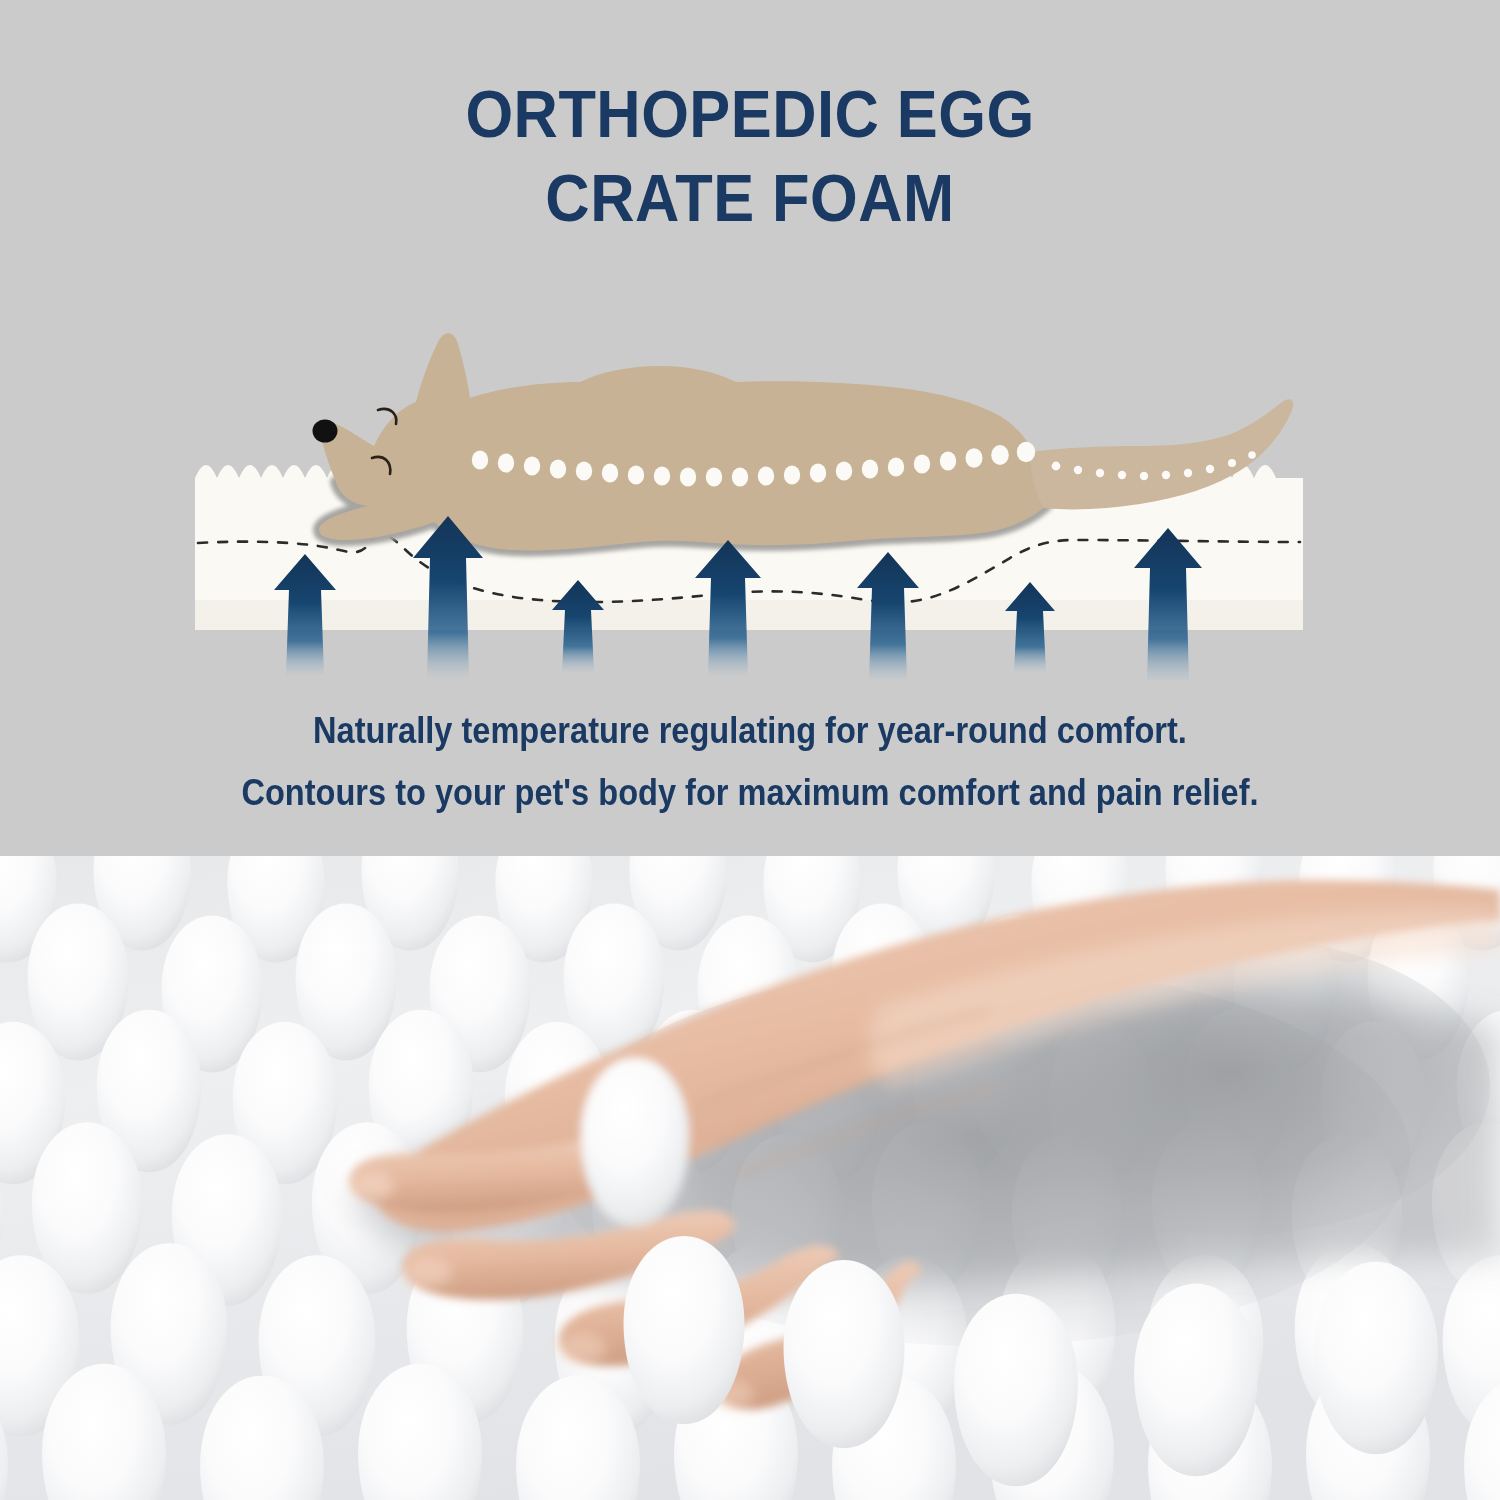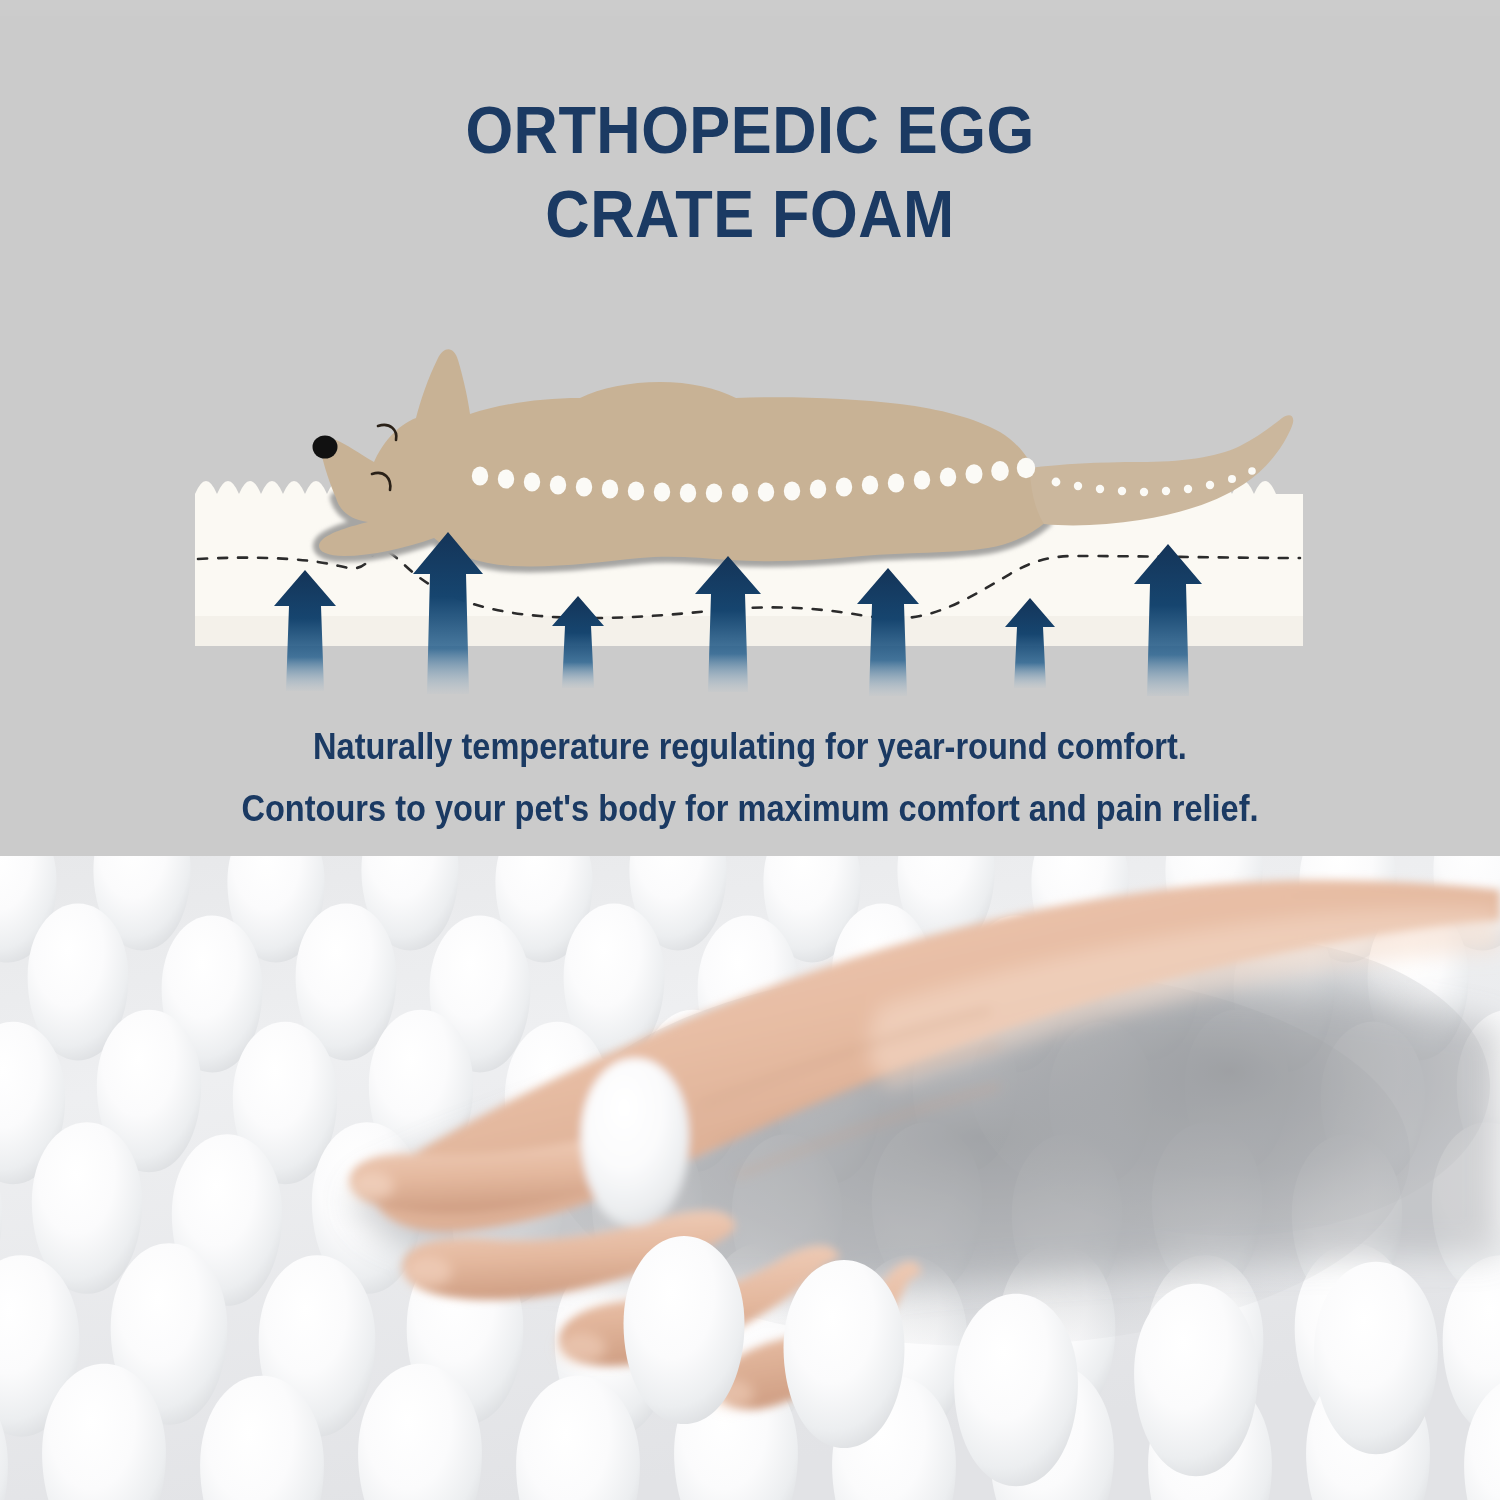--- a/index.html
+++ b/index.html
@@ -15,21 +15,21 @@
     width: 1500px;
     height: 1500px;
     overflow: hidden;
     background: #cccccc;
   }
 
   
   #top-panel {
     position: absolute;
     left: 0;
-    top: 16px;
+    top: 0;
     width: 1500px;
     height: 856px;
     background: #cbcbcb;
     overflow: hidden;
   }
 
   #title-block {
     position: absolute;
     left: 0;
     top: 72px;

